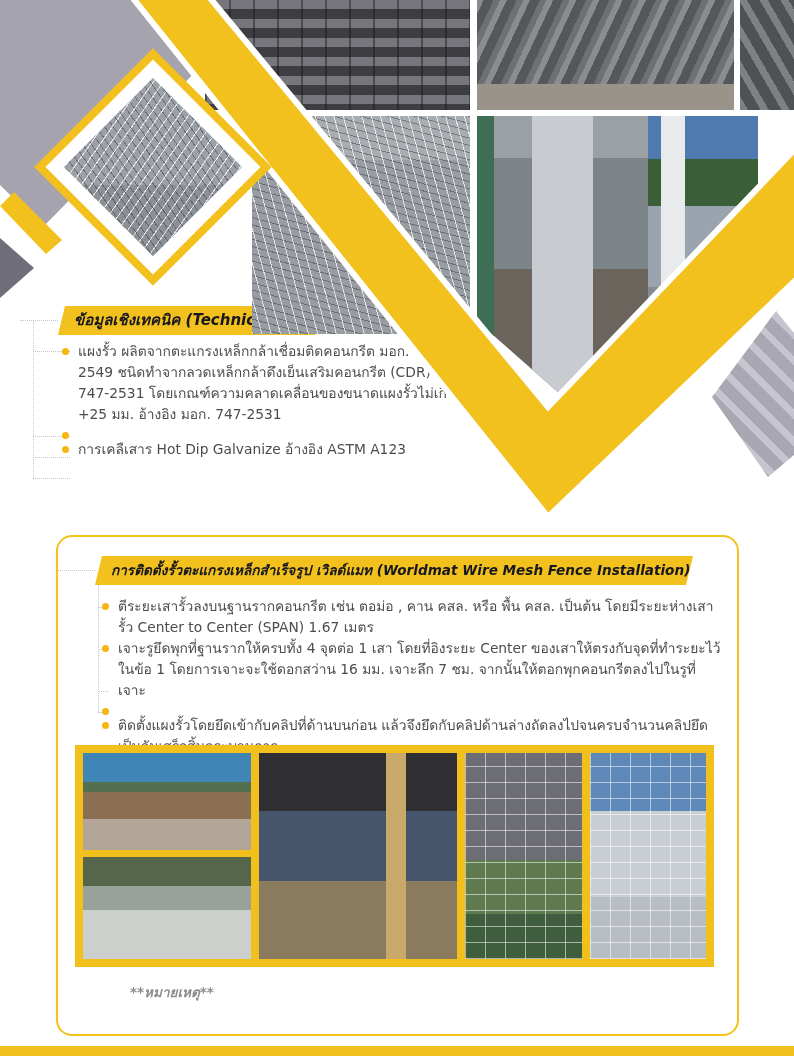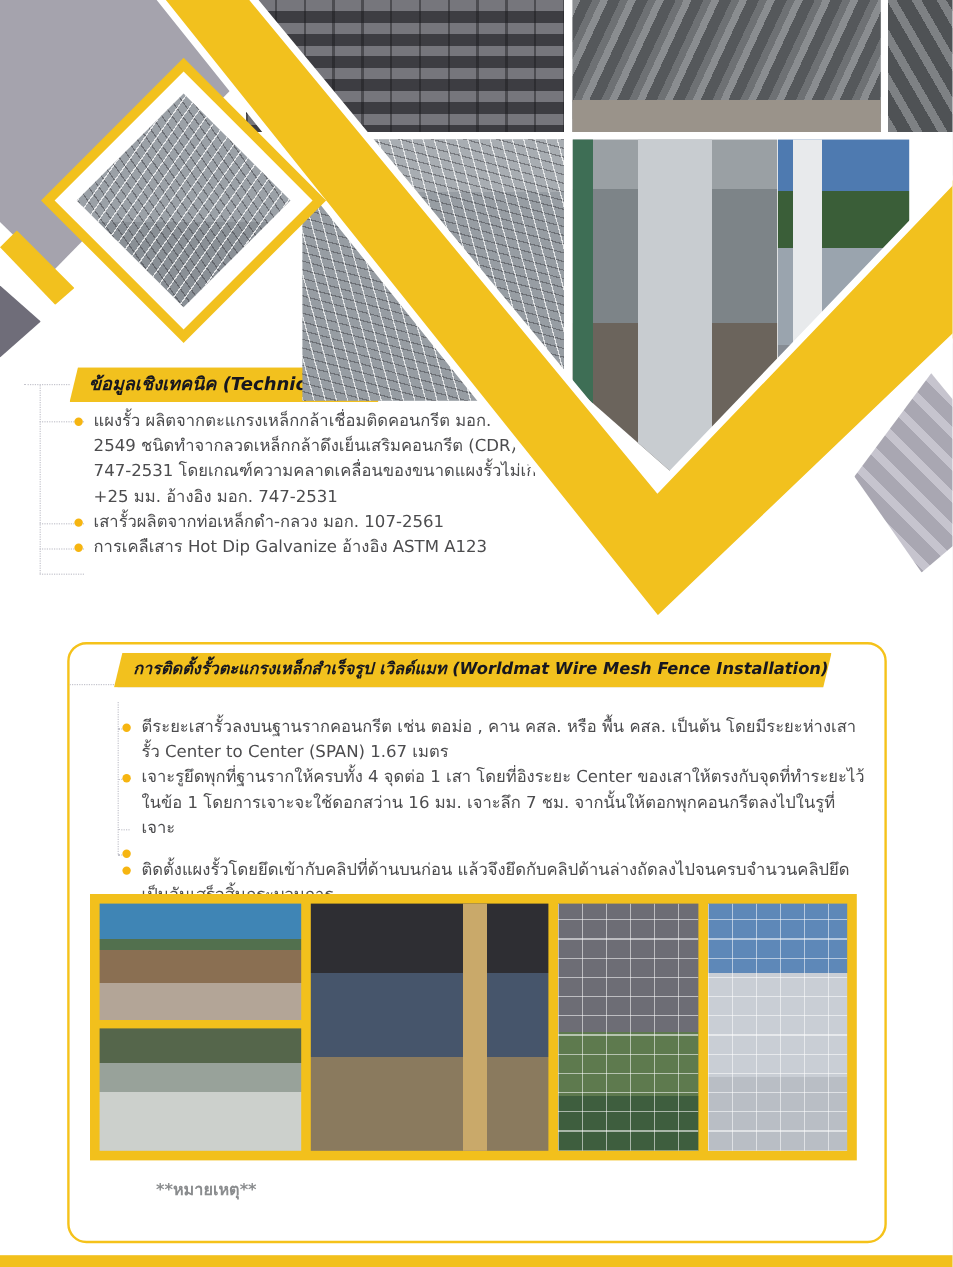--- a/index.html
+++ b/index.html
@@ -61,21 +61,21 @@
       repeating-linear-gradient(80deg,rgba(255,255,255,.75) 0 1px,transparent 1px 8px),
       repeating-linear-gradient(10deg,rgba(60,60,66,.5) 0 1px,transparent 1px 7px),
       linear-gradient(135deg,#9ba1a7 0 60%,#8a9096 60%);}
 
   
   .badge{background:#f2c11e;clip-path:polygon(7px 0,100% 0,calc(100% - 7px) 100%,0 100%);
     font-style:italic;font-weight:bold;color:#17171f;line-height:29px;height:29px;
     padding:0 16px;white-space:nowrap;z-index:6;
     filter:drop-shadow(3px 3px 0 rgba(58,58,70,.55));}
   .badge1{left:58px;top:306px;width:232px;font-size:15px;}
-  .badge2{left:95px;top:544px;width:566px;font-size:13.6px;}
+  .badge2{left:95px;top:556px;width:566px;font-size:13.6px;}
 
   
   .bullets{z-index:6;}
   .bullets1{left:62px;top:341px;width:414px;}
   .bullets2{left:102px;top:596px;width:620px;}
   .bullet{display:flex;align-items:flex-start;color:#4c4c4e;font-size:13.8px;line-height:21px;}
   .dot{flex:none;width:7px;height:7px;border-radius:50%;background:#f6b511;margin:7px 9px 0 0;}
 
   
   .dotline{z-index:5;}
@@ -104,21 +104,21 @@
     background:
       linear-gradient(90deg,transparent 0 64%,#c9a96a 64% 74%,transparent 74%),
       linear-gradient(180deg,#2e2e33 0 28%,#46556b 28% 62%,#8a7a5e 62%);}
   .s-hold{width:117px;flex:none;height:100%;
     background:linear-gradient(180deg,#6d6d75 0 52%,#5e7a4e 52% 78%,#3e5e3e 78%);}
   .s-paneldrill{width:116px;flex:none;height:100%;
     background:linear-gradient(180deg,#5e88b8 0 28%,#c9ced5 28% 70%,#b9bec5 70%);}
 
   
   .note{left:130px;top:982px;width:570px;display:flex;gap:20px;z-index:6;
-    color:#8a8c8e;font-size:13.5px;line-height:21px;}
+    color:#8a8c8e;font-style:italic;font-size:13.5px;line-height:21px;}
   .note-label{font-weight:bold;flex:none;}
 
   
   .bottom-bar{left:0;top:1046px;width:794px;height:10px;background:#f2c01c;z-index:6;}
 </style>
 </head>
 <body>
 
 <div id="page">
 
@@ -155,21 +155,20 @@
     <span>ข้อมูลเชิงเทคนิค (Technical Data)</span>
   </div>
 
   <div class="abs bullets bullets1">
     <div class="bullet">
       <span class="dot"></span>
       <span>แผงรั้ว ผลิตจากตะแกรงเหล็กกล้าเชื่อมติดคอนกรีต มอก. 737-2549 ชนิดทำจากลวดเหล็กกล้าดึงเย็นเสริมคอนกรีต (CDR) มอก. 747-2531 โดยเกณฑ์ความคลาดเคลื่อนของขนาดแผงรั้วไม่เกิน +25 มม. อ้างอิง มอก. 747-2531</span>
     </div>
     <div class="bullet">
       <span class="dot"></span>
-      <span>เสารั้วผลิตจากท่อเหล็กดำ-กลวง มอก. 107-2561</span>
     </div>
     <div class="bullet">
       <span class="dot"></span>
       <span>การเคลืเสาร Hot Dip Galvanize อ้างอิง ASTM A123</span>
     </div>
   </div>
 
   <div class="abs install-box"></div>
 
   <div class="abs dotline hline" style="left:58px;top:570px;width:37px;z-index:6;"></div>

